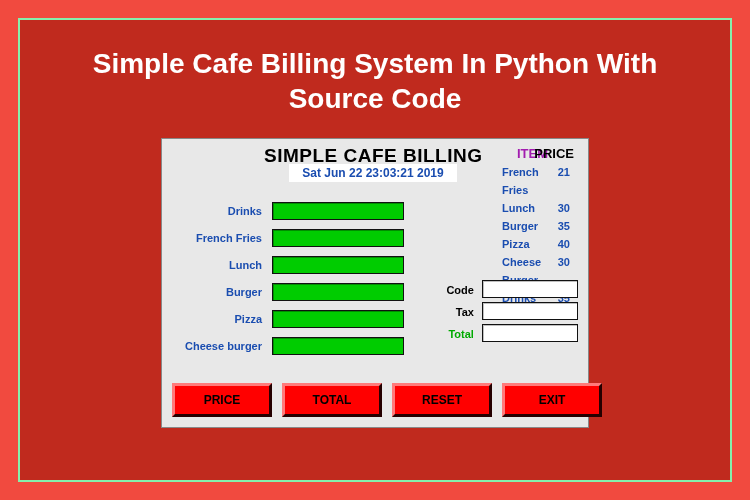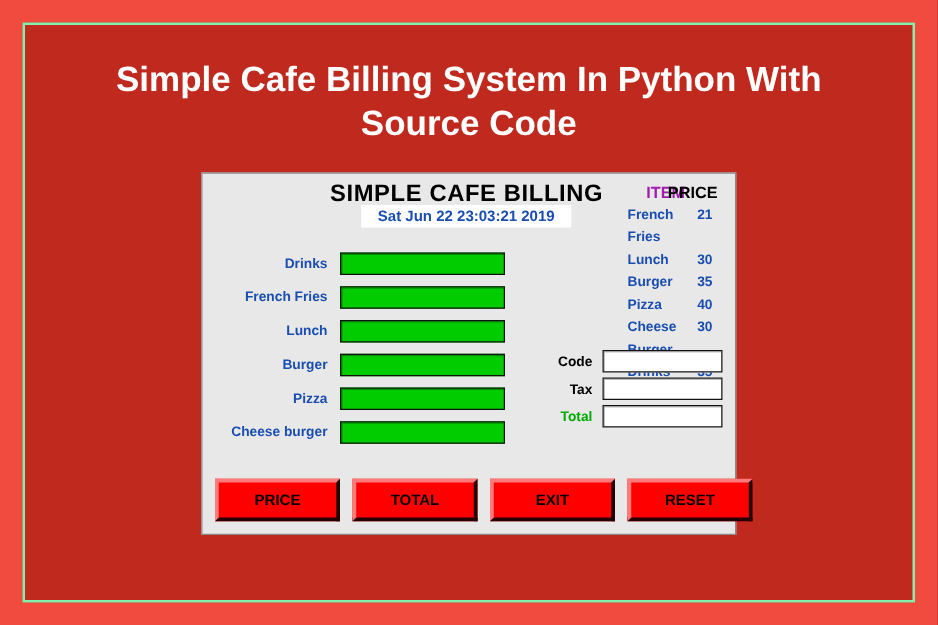--- a/index.html
+++ b/index.html
@@ -258,19 +258,19 @@
         </div>
         <div class="right-row">
           <span class="rlbl green">Total</span>
           <div class="rfield"></div>
         </div>
       </div>
 
       <div class="button-bar">
         <div class="btn">PRICE</div>
         <div class="btn">TOTAL</div>
+        <div class="btn">RESET</div>
         <div class="btn">EXIT</div>
-        <div class="btn">RESET</div>
       </div>
 
     </div>
   </div>
 </div>
 
 </body></html>

